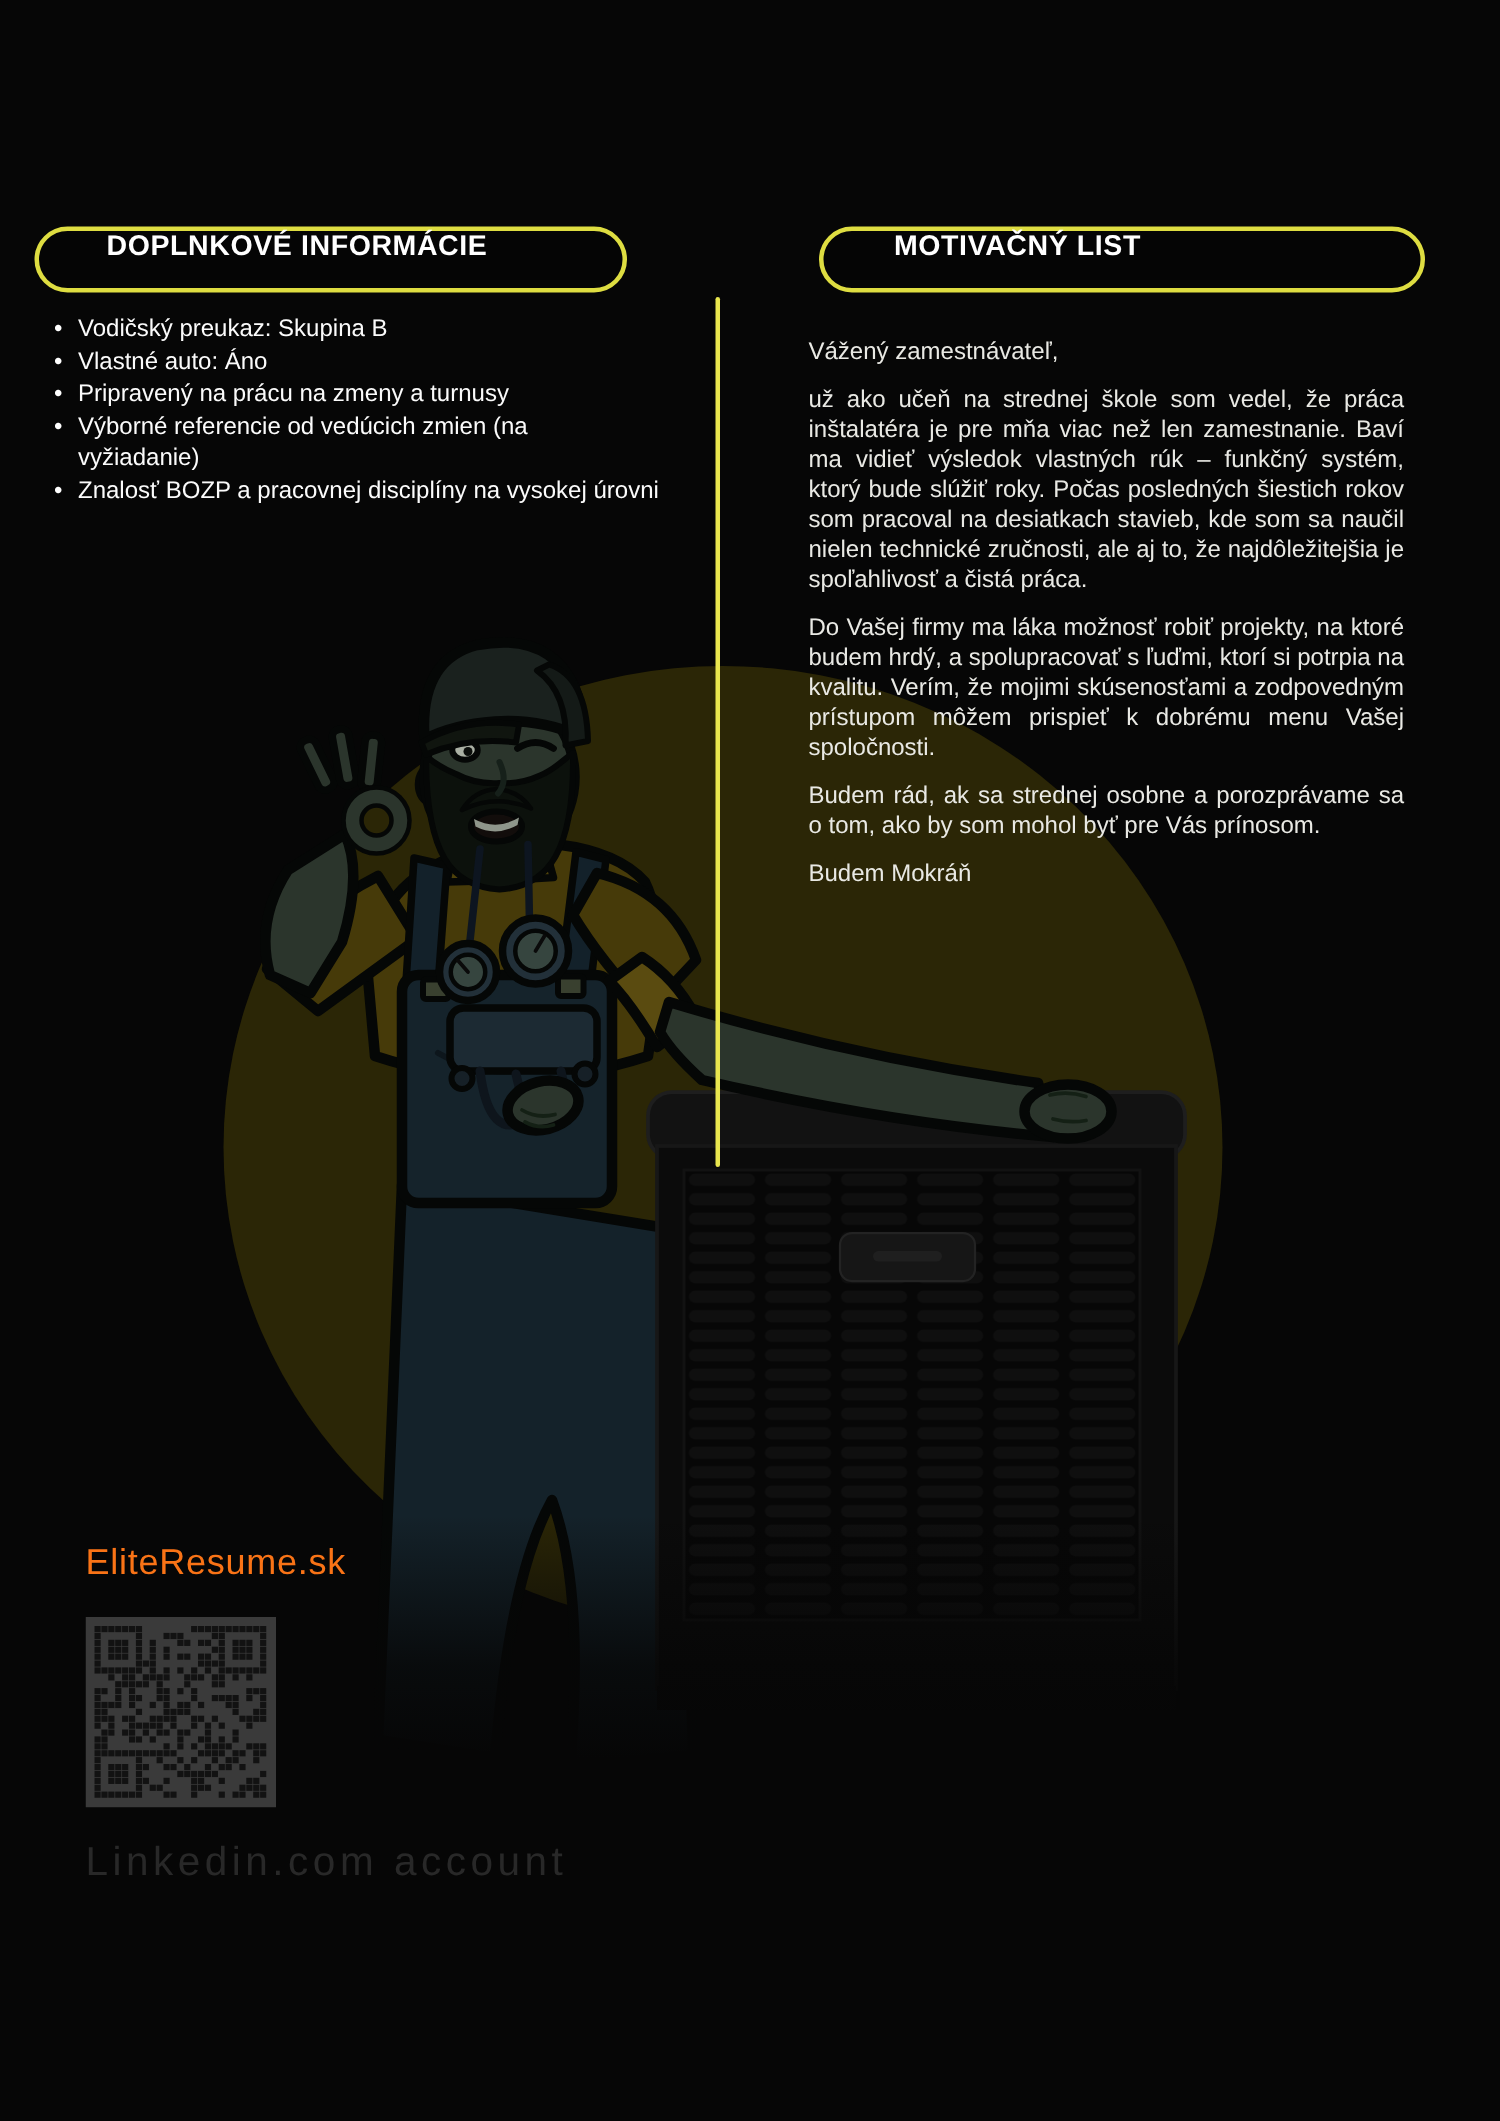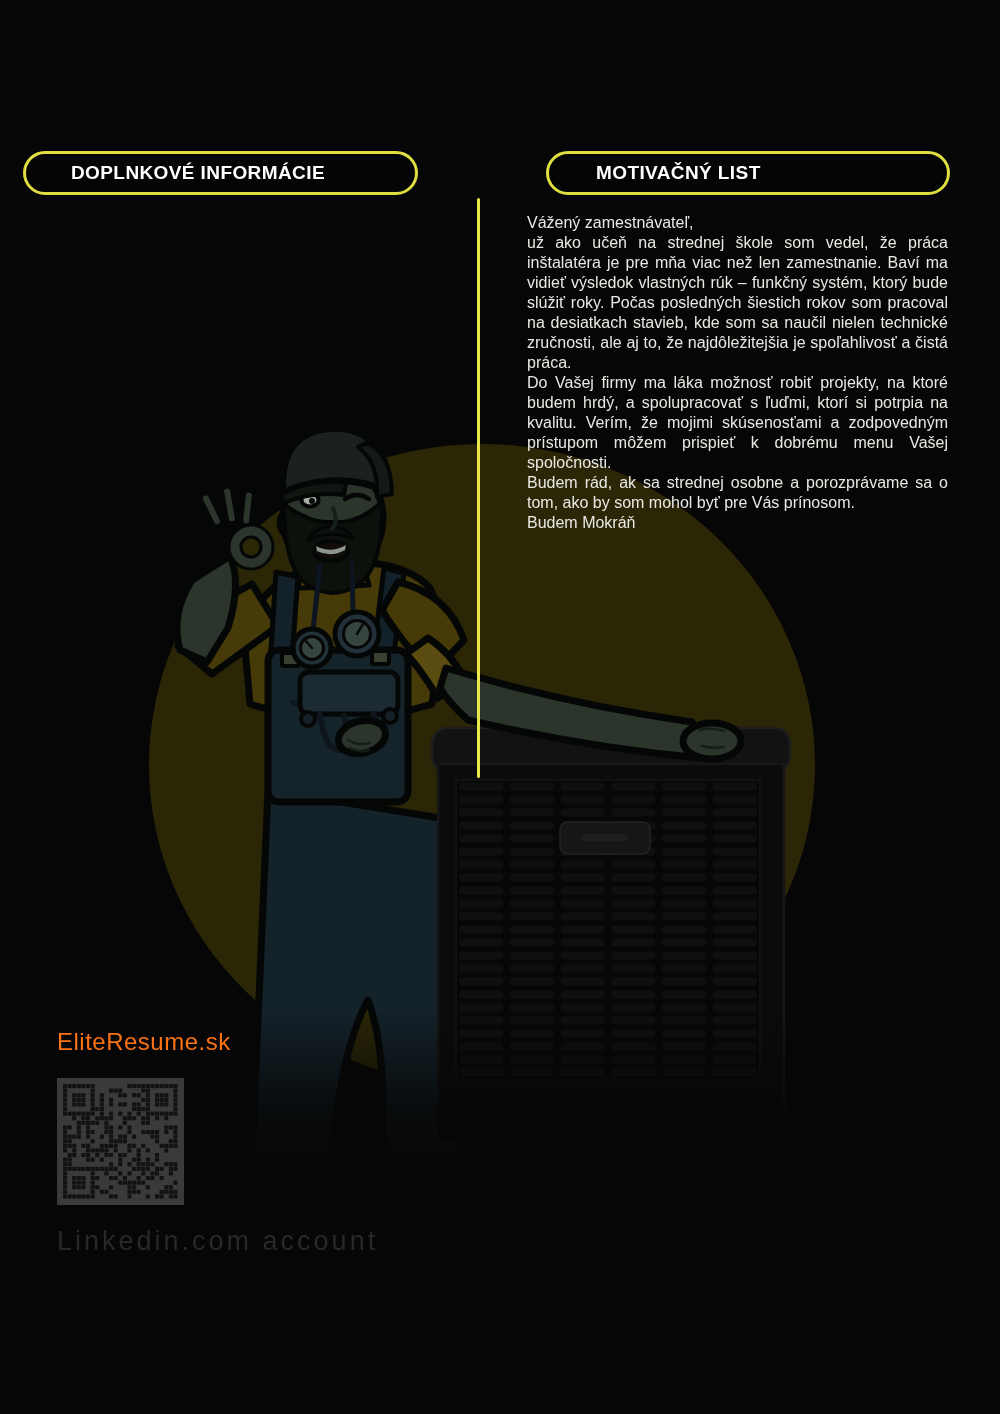--- a/index.html
+++ b/index.html
@@ -6,42 +6,42 @@
   body{background:#060606;}
   .page{
     position:relative;width:1000px;height:1414px;background:#060606;
     overflow:hidden;font-family:"Liberation Sans",sans-serif;
   }
   .illustration{position:absolute;left:0;top:0;pointer-events:none;}
   
   .pill{
     position:absolute;height:44px;box-sizing:border-box;
     border:3px solid #dedd41;border-radius:24px;background:#050505;
-    display:flex;align-items:center;
+    display:flex;
   }
   .pill-left{left:23px;top:151px;width:395px;padding-left:45px;}
   .pill-right{left:546px;top:151px;width:404px;padding-left:47px;}
   .pill span{
     color:#ffffff;font-size:19px;font-weight:bold;letter-spacing:.4px;white-space:nowrap;
   }
   
   .bullets{
     position:absolute;left:30px;top:209px;width:434px;margin:0;padding:0;
     list-style:none;color:#fbfbfb;font-size:16px;line-height:21.6px;
   }
   .bullets li{position:relative;padding-left:22px;white-space:pre-line;}
   .bullets li::before{
     content:"•";position:absolute;left:6px;top:0;color:#ffffff;
   }
   
   .letter{
     position:absolute;left:527px;top:213px;width:421px;
     color:#e9e9e4;font-size:16px;line-height:20px;
   }
-  .letter p{margin:0;text-align:justify;}
+  .letter p{margin:12px;text-align:justify;}
   
   .divider{
     position:absolute;left:477px;top:198px;width:3px;height:580px;
     background:#e9e64e;border-radius:2px;
   }
   
   .bottom-fade{
     position:absolute;left:0;top:1010px;width:1000px;height:240px;
     background:linear-gradient(180deg,rgba(6,6,6,0) 0%,rgba(6,6,6,.82) 42%,#060606 68%);
     pointer-events:none;
@@ -165,20 +165,28 @@
       <ellipse cx="712" cy="741" rx="29" ry="18" fill="#2b352c"></ellipse>
       <path d="M700,730 q12,-3 24,1 M702,746 q11,3 22,1" fill="none" stroke="#142015" stroke-width="2.5"></path>
     </g>
   </svg>
 
   <div class="divider"></div>
 
   <div class="pill pill-left">
     <span>DOPLNKOVÉ INFORMÁCIE</span>
   </div>
+  <ul class="bullets">
+    <li>Vodičský preukaz: Skupina B</li>
+    <li>Vlastné auto: Áno</li>
+    <li>Pripravený na prácu na zmeny a turnusy</li>
+    <li>Výborné referencie od vedúcich zmien (na
+vyžiadanie)</li>
+    <li>Znalosť BOZP a pracovnej disciplíny na vysokej úrovni</li>
+  </ul>
 
   <div class="pill pill-right">
     <span>MOTIVAČNÝ LIST</span>
   </div>
   <div class="letter">
     <p>Vážený zamestnávateľ,</p>
     <p>už ako učeň na strednej škole som vedel, že práca inštalatéra je pre mňa viac než len zamestnanie. Baví ma vidieť výsledok vlastných rúk – funkčný systém, ktorý bude slúžiť roky. Počas posledných šiestich rokov som pracoval na desiatkach stavieb, kde som sa naučil nielen technické zručnosti, ale aj to, že najdôležitejšia je spoľahlivosť a čistá práca.</p>
     <p>Do Vašej firmy ma láka možnosť robiť projekty, na ktoré budem hrdý, a spolupracovať s ľuďmi, ktorí si potrpia na kvalitu. Verím, že mojimi skúsenosťami a zodpovedným prístupom môžem prispieť k dobrému menu Vašej spoločnosti.</p>
     <p>Budem rád, ak sa strednej osobne a porozprávame sa o tom, ako by som mohol byť pre Vás prínosom.</p>
     <p>Budem Mokráň</p>

